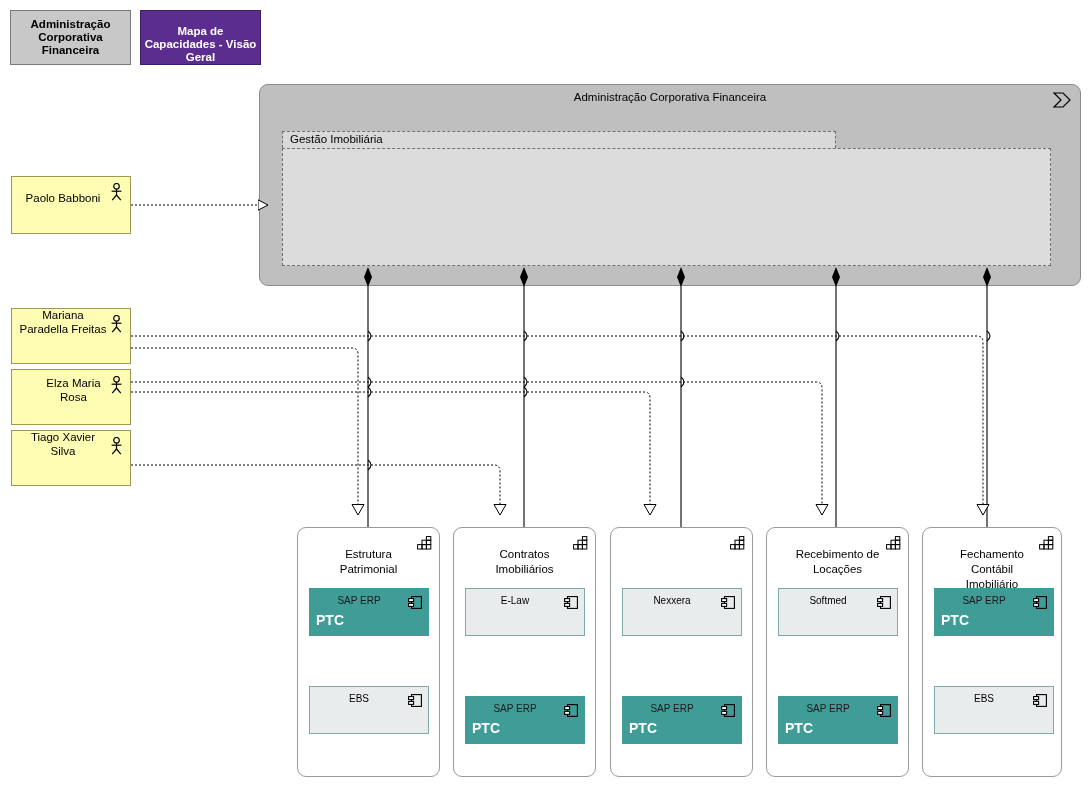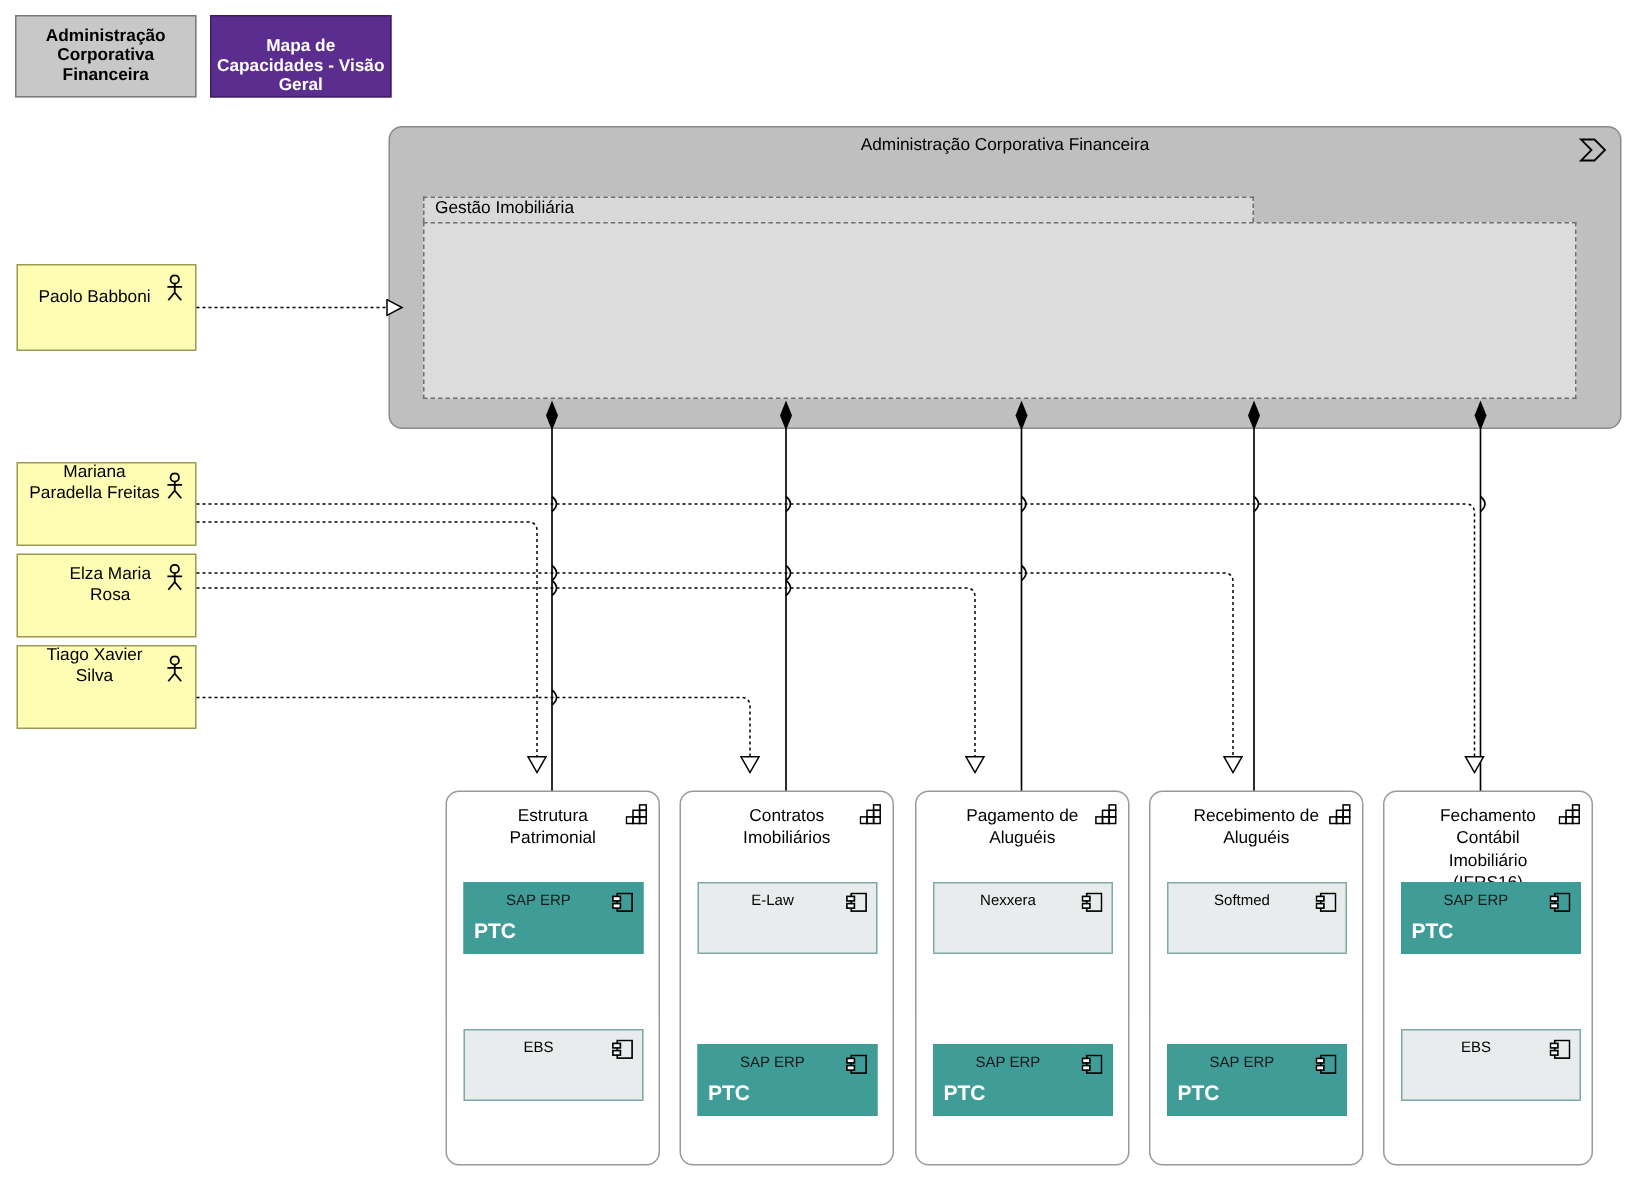--- a/index.html
+++ b/index.html
@@ -45,21 +45,21 @@
   }
   .actor-label{padding:0 22px 0 6px;position:relative;top:-14px;}
   .actor-label.one-line{top:-7px;}
   .actor-icon{position:absolute;right:7px;top:6px;}
 
   
   .cap-box{
     background:#ffffff;border:1px solid #9a9a9a;border-radius:9px;
   }
   .cap-title{
-    position:absolute;left:0;right:0;top:9px;text-align:center;
+    position:absolute;left:0;right:0;top:19px;text-align:center;
     font-size:11.5px;line-height:15px;color:#000;padding:0 22px;
     box-sizing:border-box;
   }
   .cap-icon{position:absolute;right:7px;top:8px;}
 
   
   .app-box{
     border:1px solid #7fa9a6;position:relative;box-sizing:border-box;
   }
   .app-grey{background:#e9ecec;}
@@ -271,21 +271,20 @@
         <rect x="0.6" y="2.6" width="5" height="3" fill="#fff" stroke="#000" stroke-width="1.1"></rect>
         <rect x="0.6" y="7.4" width="5" height="3" fill="#fff" stroke="#000" stroke-width="1.1"></rect>
       </svg>
     </span>
     <span class="app-tag">PTC</span>
   </div>
 
 </div>
 
 <div class="abs cap-box" style="left:610px;top:527px;width:143px;height:250px;">
-  <div class="cap-title">Pagamento de Aluguéis</div>
   <span class="cap-icon">
     <svg width="15" height="14" viewBox="0 0 15 14">
       <rect x="0.6" y="8.6" width="4.4" height="4.4" fill="none" stroke="#000" stroke-width="1"></rect>
       <rect x="5" y="8.6" width="4.4" height="4.4" fill="none" stroke="#000" stroke-width="1"></rect>
       <rect x="5" y="4.2" width="4.4" height="4.4" fill="none" stroke="#000" stroke-width="1"></rect>
       <rect x="9.4" y="8.6" width="4.4" height="4.4" fill="none" stroke="#000" stroke-width="1"></rect>
       <rect x="9.4" y="4.2" width="4.4" height="4.4" fill="none" stroke="#000" stroke-width="1"></rect>
       <rect x="9.4" y="0.6" width="4.4" height="3.6" fill="none" stroke="#000" stroke-width="1"></rect>
     </svg>
   </span>
@@ -307,21 +306,21 @@
         <rect x="0.6" y="2.6" width="5" height="3" fill="#fff" stroke="#000" stroke-width="1.1"></rect>
         <rect x="0.6" y="7.4" width="5" height="3" fill="#fff" stroke="#000" stroke-width="1.1"></rect>
       </svg>
     </span>
     <span class="app-tag">PTC</span>
   </div>
 
 </div>
 
 <div class="abs cap-box" style="left:766px;top:527px;width:143px;height:250px;">
-  <div class="cap-title">Recebimento de Aluguéis</div>
+  <div class="cap-title">Recebimento de Locações</div>
   <span class="cap-icon">
     <svg width="15" height="14" viewBox="0 0 15 14">
       <rect x="0.6" y="8.6" width="4.4" height="4.4" fill="none" stroke="#000" stroke-width="1"></rect>
       <rect x="5" y="8.6" width="4.4" height="4.4" fill="none" stroke="#000" stroke-width="1"></rect>
       <rect x="5" y="4.2" width="4.4" height="4.4" fill="none" stroke="#000" stroke-width="1"></rect>
       <rect x="9.4" y="8.6" width="4.4" height="4.4" fill="none" stroke="#000" stroke-width="1"></rect>
       <rect x="9.4" y="4.2" width="4.4" height="4.4" fill="none" stroke="#000" stroke-width="1"></rect>
       <rect x="9.4" y="0.6" width="4.4" height="3.6" fill="none" stroke="#000" stroke-width="1"></rect>
     </svg>
   </span>

